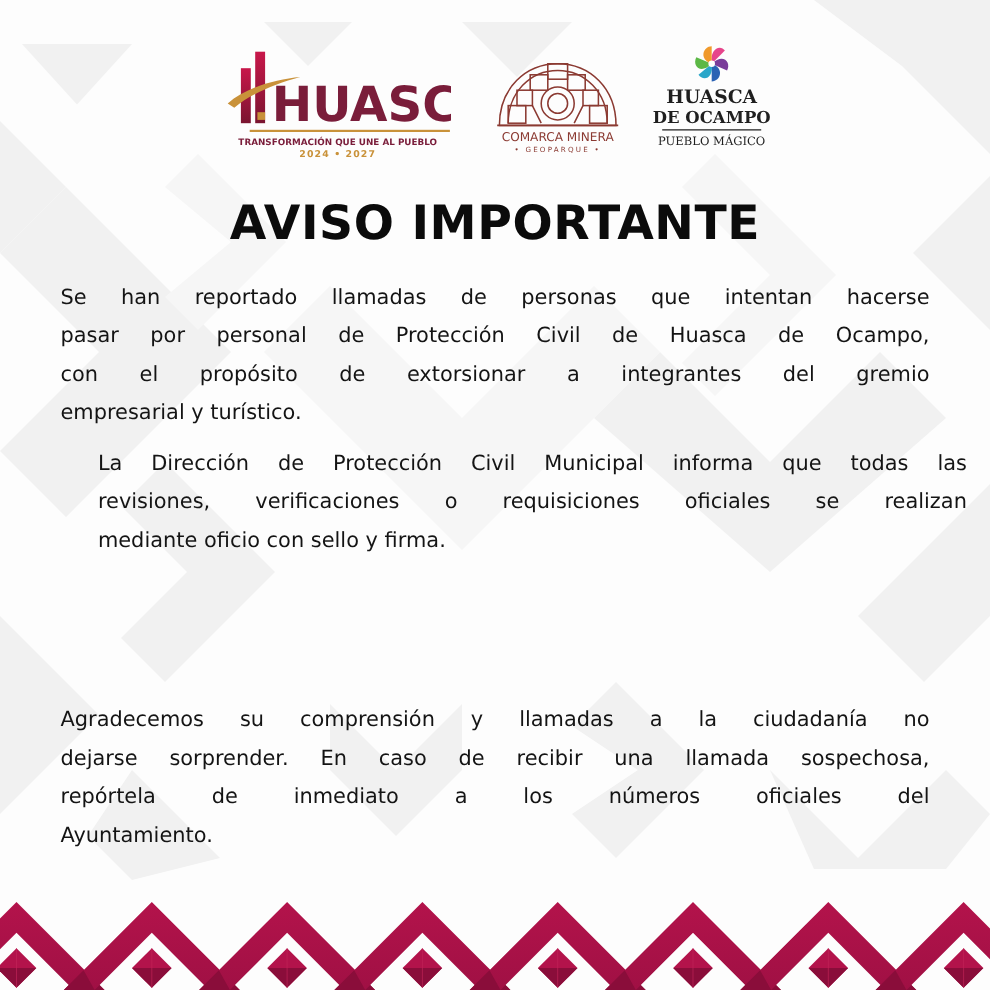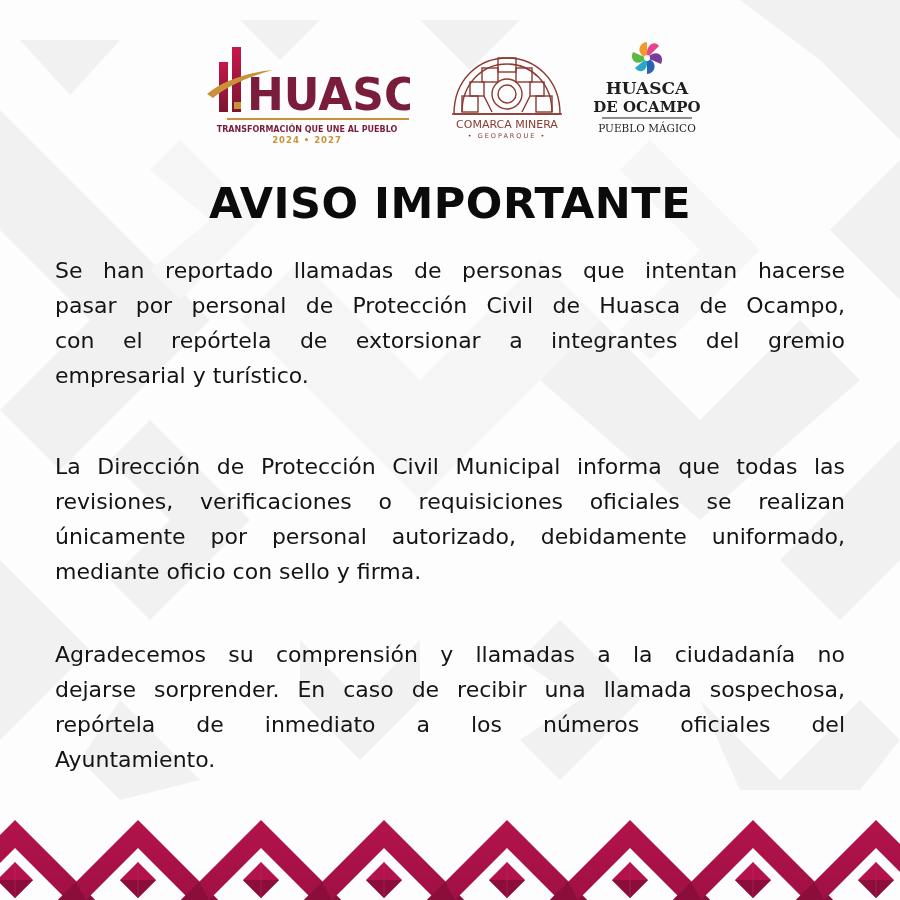--- a/index.html
+++ b/index.html
@@ -1,21 +1,21 @@
 <!DOCTYPE html>
 <html><head>
 <meta charset="utf-8">
 <style>
   html, body { margin:0; padding:0; }
   body { width:900px; height:900px; overflow:hidden; position:relative; background:#fdfdfd; font-family:"DejaVu Sans", sans-serif; color:#111; }
   .bg { position:absolute; left:0; top:0; width:900px; height:900px; z-index:0; }
   .logos { position:absolute; top:38px; left:0; width:900px; height:110px; z-index:2; }
   .logo { position:absolute; }
   .title { position:absolute; top:178px; left:0; width:900px; text-align:center; font-family:"DejaVu Sans", sans-serif; font-weight:bold; font-size:43px; letter-spacing:0.5px; color:#0b0b0b; z-index:2; }
-  .body-text { position:absolute; left:55px; width:790px; z-index:2; font-family:"DejaVu Sans", sans-serif; font-size:22px; color:#141414; }
+  .body-text { position:absolute; left:55px; width:790px; z-index:2; font-family:"DejaVu Sans", sans-serif; font-size:19px; color:#141414; }
   .line { height:35px; line-height:35px; white-space:nowrap; display:block; text-align:justify; text-align-last:justify; }
   .line.last { text-align:right; text-align-last:left; }
   .border { position:absolute; left:0; top:812px; width:900px; height:88px; z-index:1; }
 </style>
 </head>
 <body>
 
 <svg class="bg" viewBox="0 0 900 900" xmlns="http://www.w3.org/2000/svg">
   <rect width="900" height="900" fill="#fdfdfd"></rect>
   <g fill="#f1f1f1">
@@ -96,28 +96,27 @@
     <line x1="10" y1="80" x2="100" y2="80" stroke="#1f1f1f" stroke-width="1.2"></line>
     <text x="55" y="94" text-anchor="middle" font-family="DejaVu Serif, serif" font-size="10.5" fill="#1f1f1f">PUEBLO MÁGICO</text>
   </svg>
 </div>
 
 <h1 class="title" style="margin:0;">AVISO IMPORTANTE</h1>
 
 <div class="body-text" style="top:253px;">
   <span class="line">Se han reportado llamadas de personas que intentan hacerse</span>
   <span class="line">pasar por personal de Protección Civil de Huasca de Ocampo,</span>
-  <span class="line">con el repórtela de extorsionar a integrantes del gremio</span>
+  <span class="line">con el propósito de extorsionar a integrantes del gremio</span>
   <span class="line last">empresarial y turístico.</span>
 </div>
 
-<div class="body-text" style="top:449px;">
+<div class="body-text" style="top:404px;margin-left:34px;">
   <span class="line">La Dirección de Protección Civil Municipal informa que todas las</span>
   <span class="line">revisiones, verificaciones o requisiciones oficiales se realizan</span>
-  <span class="line">únicamente por personal autorizado, debidamente uniformado,</span>
   <span class="line last">mediante oficio con sello y firma.</span>
 </div>
 
 <div class="body-text" style="top:637px;">
   <span class="line">Agradecemos su comprensión y llamadas a la ciudadanía no</span>
   <span class="line">dejarse sorprender. En caso de recibir una llamada sospechosa,</span>
   <span class="line">repórtela de inmediato a los números oficiales del</span>
   <span class="line last">Ayuntamiento.</span>
 </div>
 

